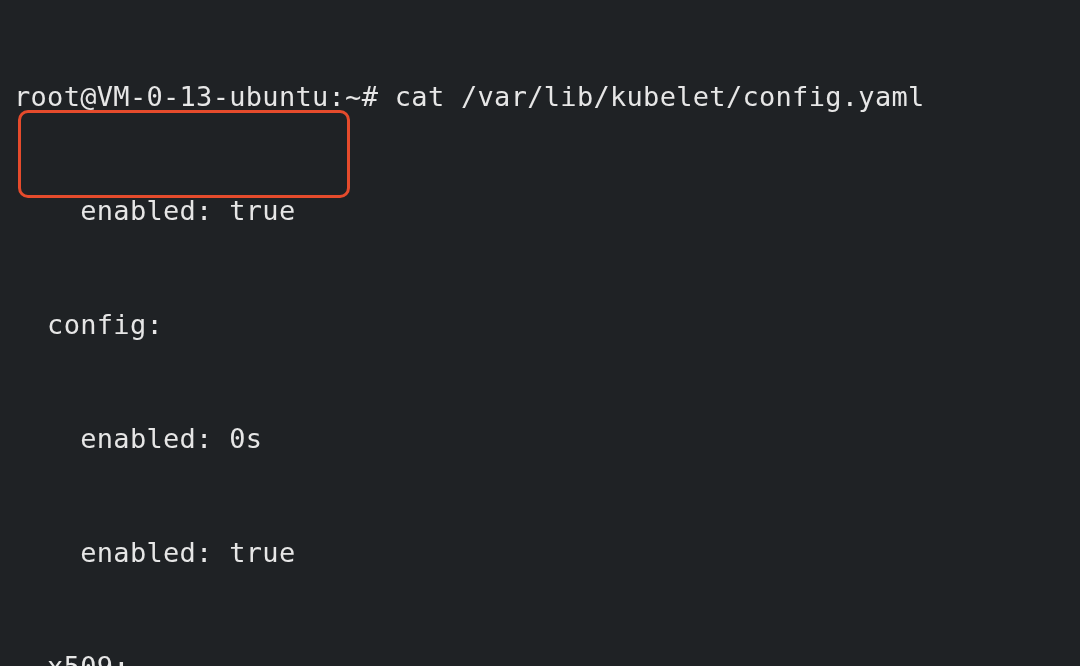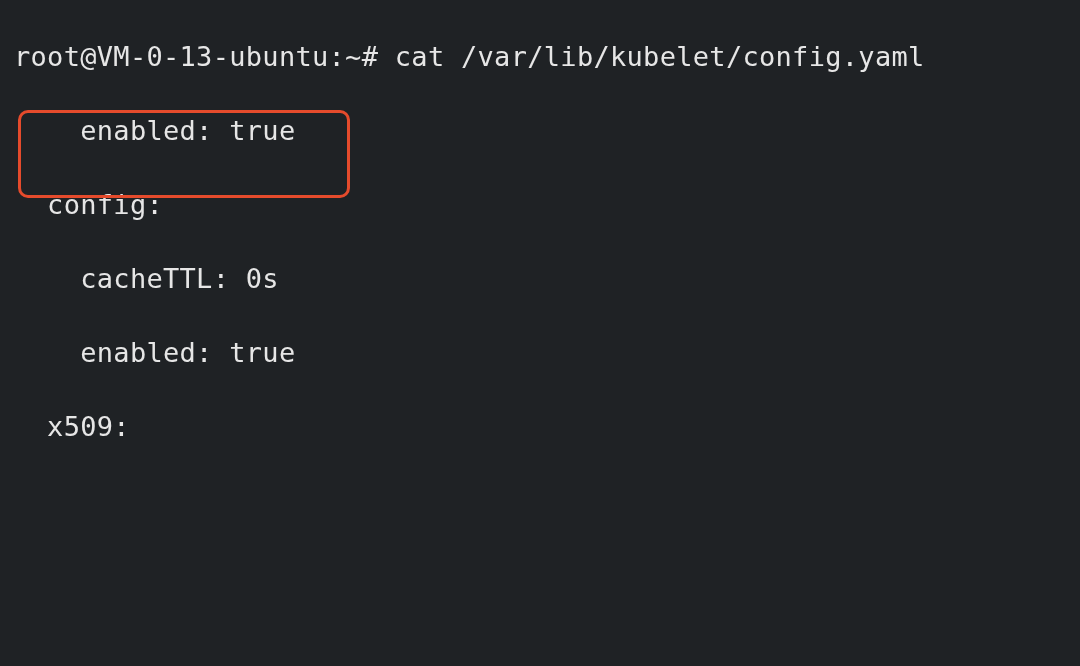--- a/index.html
+++ b/index.html
@@ -14,41 +14,42 @@
     font-family: "Menlo", "Monaco", "Consolas", monospace;
     font-size: 27px;
     line-height: 1.37;
     color: #e6e6e6;
     padding: 2px 14px 10px 14px;
     white-space: pre;
     letter-spacing: 0.3px;
   }
   .line {
     display: block;
+    margin-top: 40px;
   }
   .highlight-box {
     position: absolute;
     border: 3px solid #e54b2c;
     border-radius: 10px;
     left: 18px;
     top: 110px;
     width: 326px;
     height: 82px;
     pointer-events: none;
   }
   .prompt { color: #e6e6e6; }
 </style>
 </head>
 <body>
 
 <div class="terminal">
 <span class="line"><span class="prompt">root@VM-0-13-ubuntu:~# </span><span>cat /var/lib/kubelet/config.yaml</span></span>
 <span class="line">    enabled: true</span>
 <span class="line">  config:</span>
-<span class="line">    cacheTTL: 0s</span>
+<span class="line">    enabled: 0s</span>
 <span class="line">    enabled: true</span>
 <span class="line">  x509:</span>
 
 
 
 
 
 
 
 

